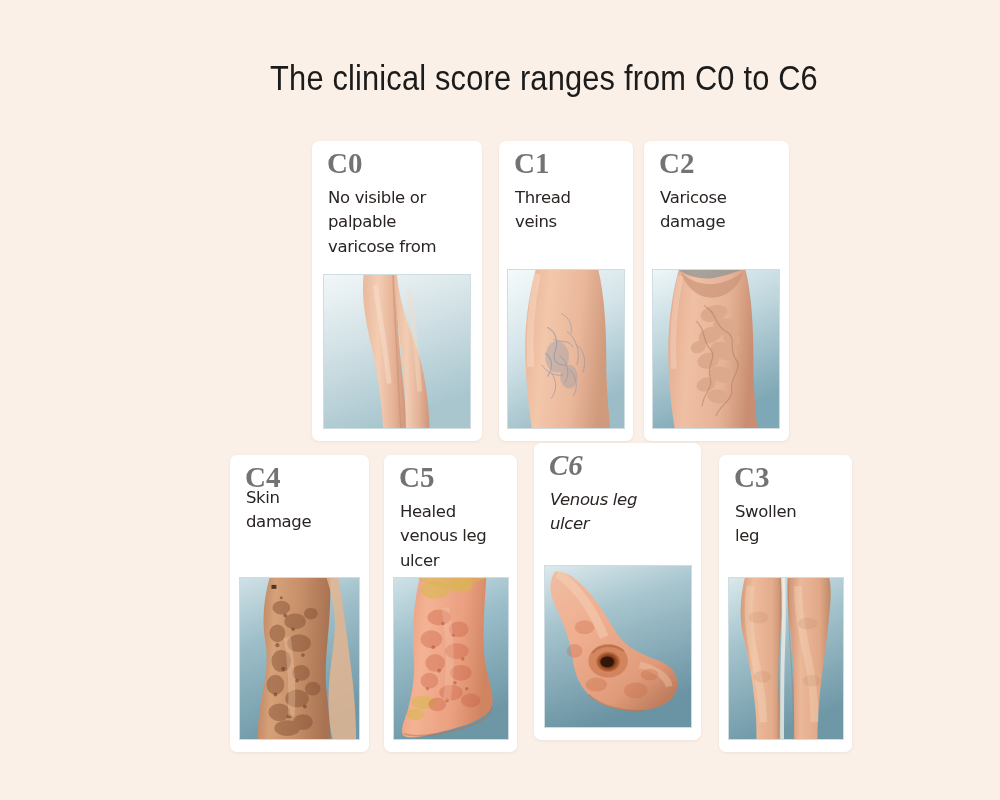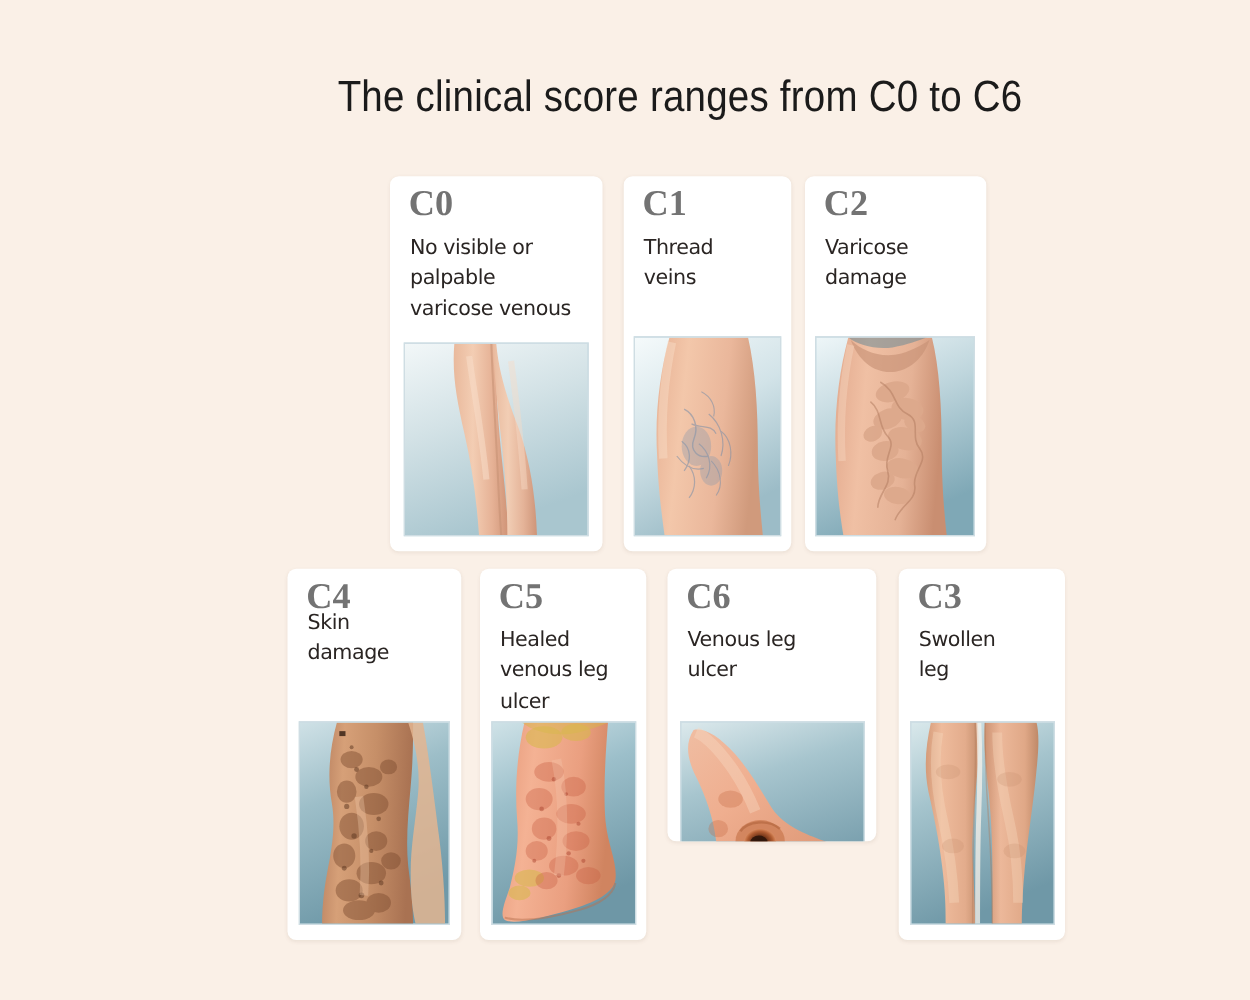--- a/index.html
+++ b/index.html
@@ -81,21 +81,21 @@
 <body style="background: rgb(250, 240, 231);">
 
 <div id="page" style="background: rgb(250, 240, 231);">
 
   <div id="title">The clinical score ranges from C0 to C6</div>
 
   <div class="card" style="left:268px; top:141px; width:170px; height:300px;">
     <div class="card-code">C0</div>
     <div class="card-desc" style="top:45px; width:150px;">No visible or
 palpable
-varicose venous</div>
+varicose from</div>
     <div class="card-photo" style="left:11px; top:133px; width:148px; height:155px;">
       <svg viewBox="0 0 148 155" preserveAspectRatio="none">
         <defs>
           <linearGradient id="bgC0" x1="0" y1="0" x2="0.35" y2="1">
             <stop offset="0" stop-color="#f2f7f8"></stop>
             <stop offset="0.45" stop-color="#d3e2e6"></stop>
             <stop offset="1" stop-color="#a9c6cf"></stop>
           </linearGradient>
           <linearGradient id="skC0" x1="0" y1="0" x2="1" y2="0">
             <stop offset="0" stop-color="#e9b99c"></stop>
@@ -306,21 +306,21 @@
           <circle cx="34" cy="112" r="1.6"></circle>
             <circle cx="74" cy="112" r="1.7"></circle>
           <circle cx="54" cy="124" r="1.9"></circle>
         </g>
         <path d="M10 158 C24 162 48 158 70 152 C88 147 98 140 100 130" stroke="#b8714f" stroke-width="1.6" fill="none" opacity="0.5"></path>
         <path d="M52 30 C58 60 58 92 54 124" stroke="#f9cdb2" stroke-width="8" fill="none" opacity="0.28"></path>
       </svg>
     </div>
   </div>
 
-  <div class="card" style="left:490px; top:455px; width:167px; height:218px;">
+  <div class="card" style="left:490px; top:443px; width:167px; height:297px;font-style:italic;">
     <div class="card-code">C6</div>
     <div class="card-desc" style="top:45px; width:152px;">Venous leg
 ulcer</div>
     <div class="card-photo" style="left:10px; top:122px; width:148px; height:163px;">
       <svg viewBox="0 0 148 163" preserveAspectRatio="none">
         <defs>
           <linearGradient id="bgC6" x1="0" y1="0" x2="0.3" y2="1">
             <stop offset="0" stop-color="#dce9ec"></stop>
             <stop offset="0.35" stop-color="#a7c5ce"></stop>
             <stop offset="1" stop-color="#6a93a3"></stop>

